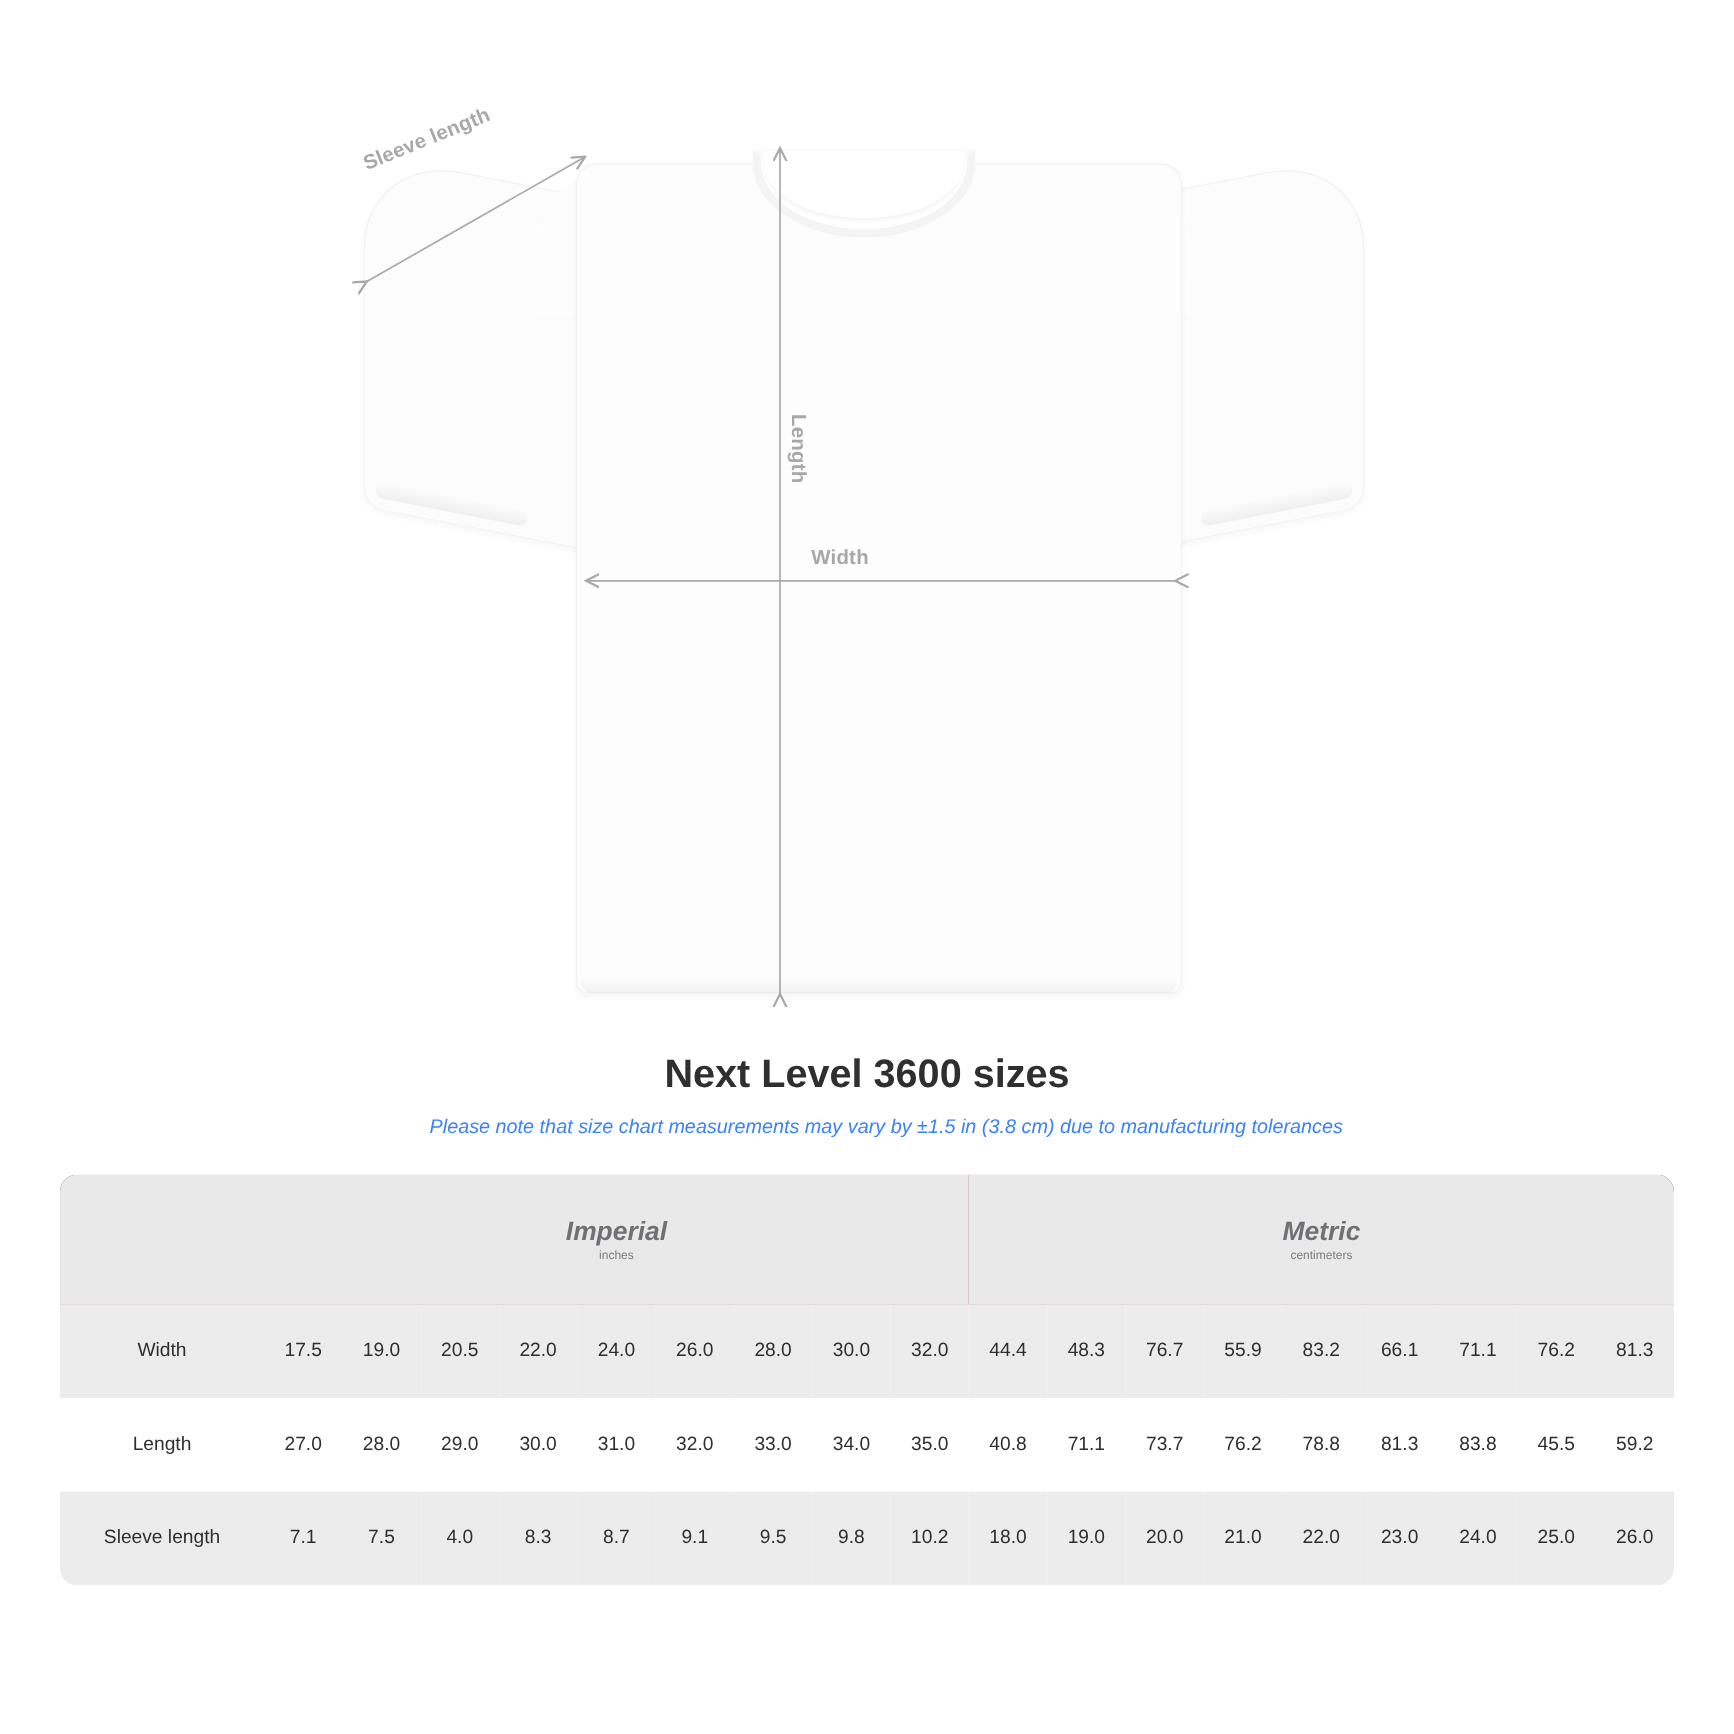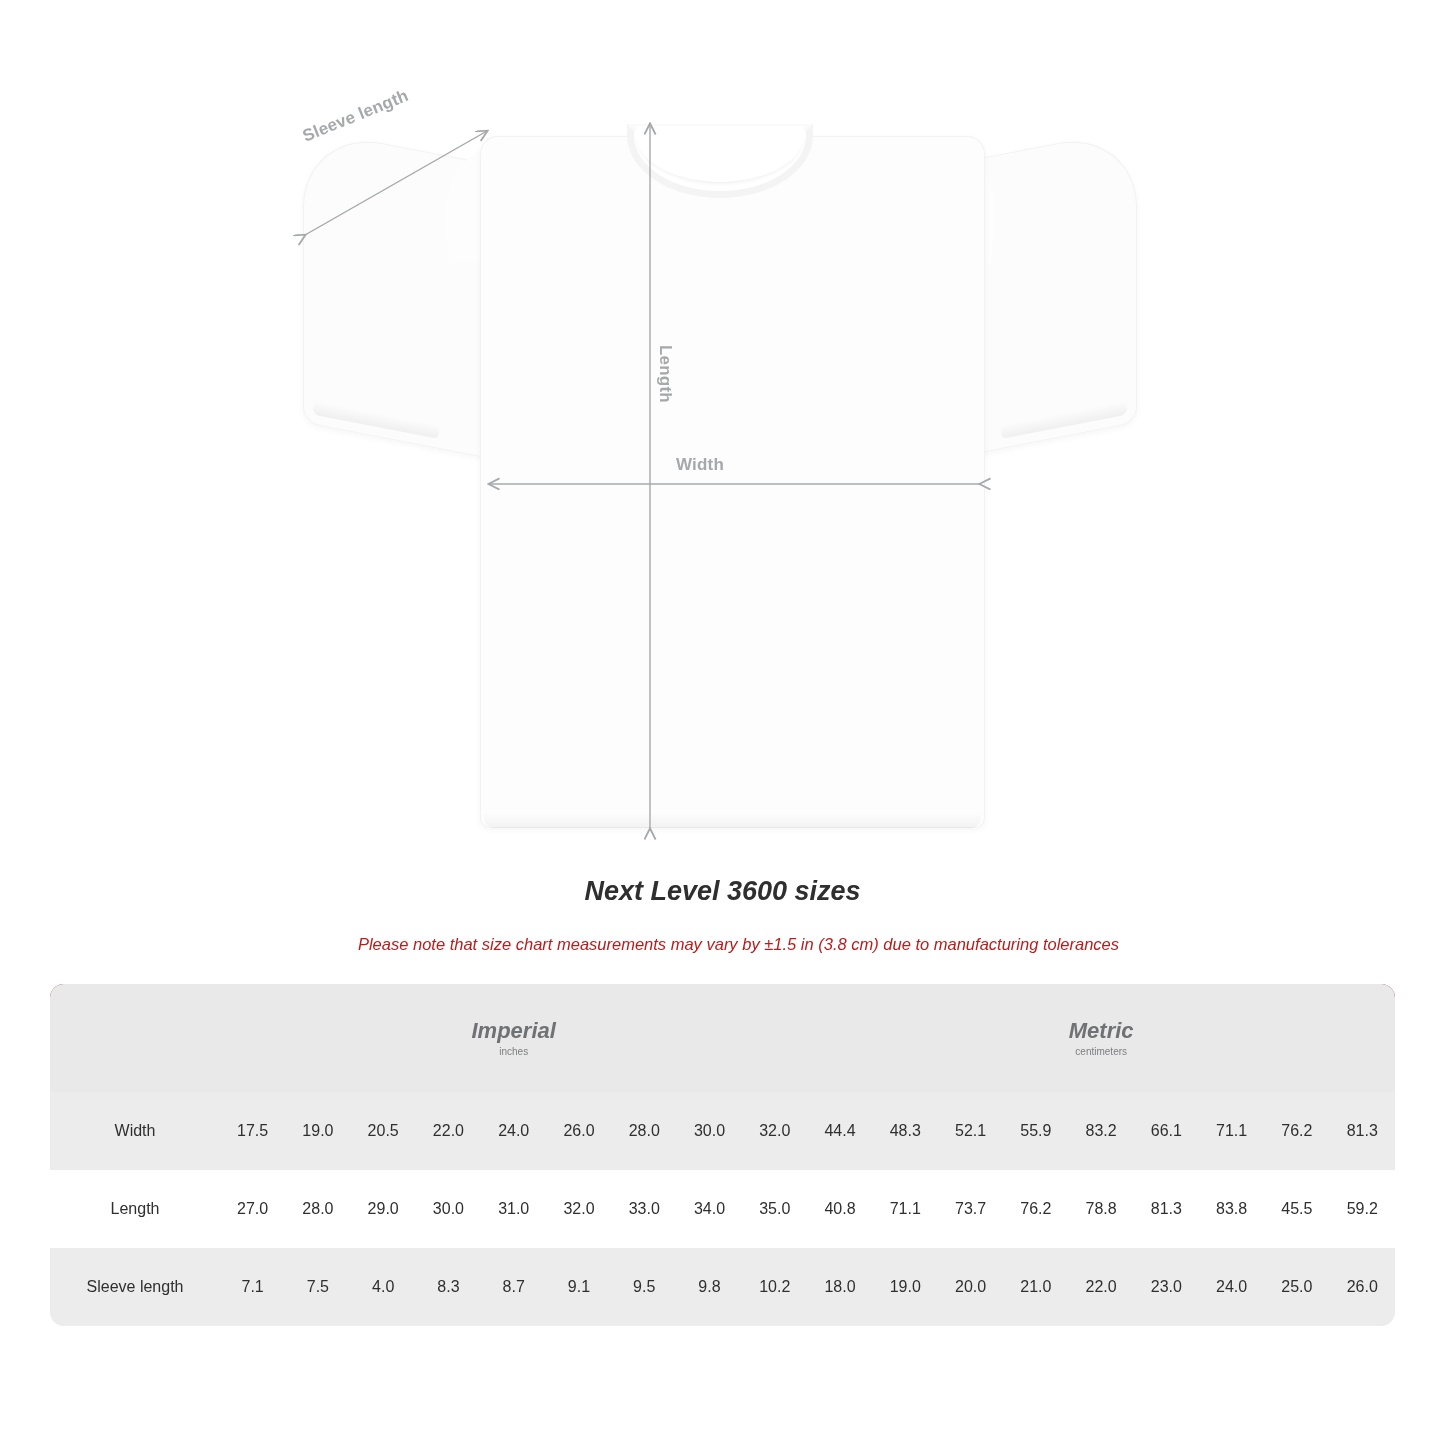--- a/index.html
+++ b/index.html
@@ -145,32 +145,31 @@
     text-orientation: mixed;
   }
   .lbl-width {
     left: 676px;
     top: 455px;
   }
 
   
   .title {
     text-align: center;
-    font-size: 27px;
+    font-size: 33px;
     font-weight: bold;
     color: #2f2f2f;
     margin-top: 16px;
-    font-style: italic;
   }
   .subtitle {
     text-align: center;
     font-size: 16.5px;
     font-style: italic;
-    color: #b91c1c;
-    margin-top: 28px;
+    color: #3b82f6;
+    margin-top: 16px;
     padding-left: 32px;
   }
 
   
   .table-wrap {
     margin: 30px 50px 0 50px;
     border-radius: 14px;
     overflow: hidden;
   }
   table.size-chart {
@@ -287,21 +286,21 @@
         <td class="datacol">19.0</td>
         <td class="datacol">20.5</td>
         <td class="datacol">22.0</td>
         <td class="datacol">24.0</td>
         <td class="datacol">26.0</td>
         <td class="datacol">28.0</td>
         <td class="datacol">30.0</td>
         <td class="datacol">32.0</td>
         <td class="datacol">44.4</td>
         <td class="datacol">48.3</td>
-        <td class="datacol">52.1</td>
+        <td class="datacol">76.7</td>
         <td class="datacol">55.9</td>
         <td class="datacol">83.2</td>
         <td class="datacol">66.1</td>
         <td class="datacol">71.1</td>
         <td class="datacol">76.2</td>
         <td class="datacol">81.3</td>
       </tr>
 
       <tr class="plain">
         <td class="firstcol rowlabel">Length</td>

